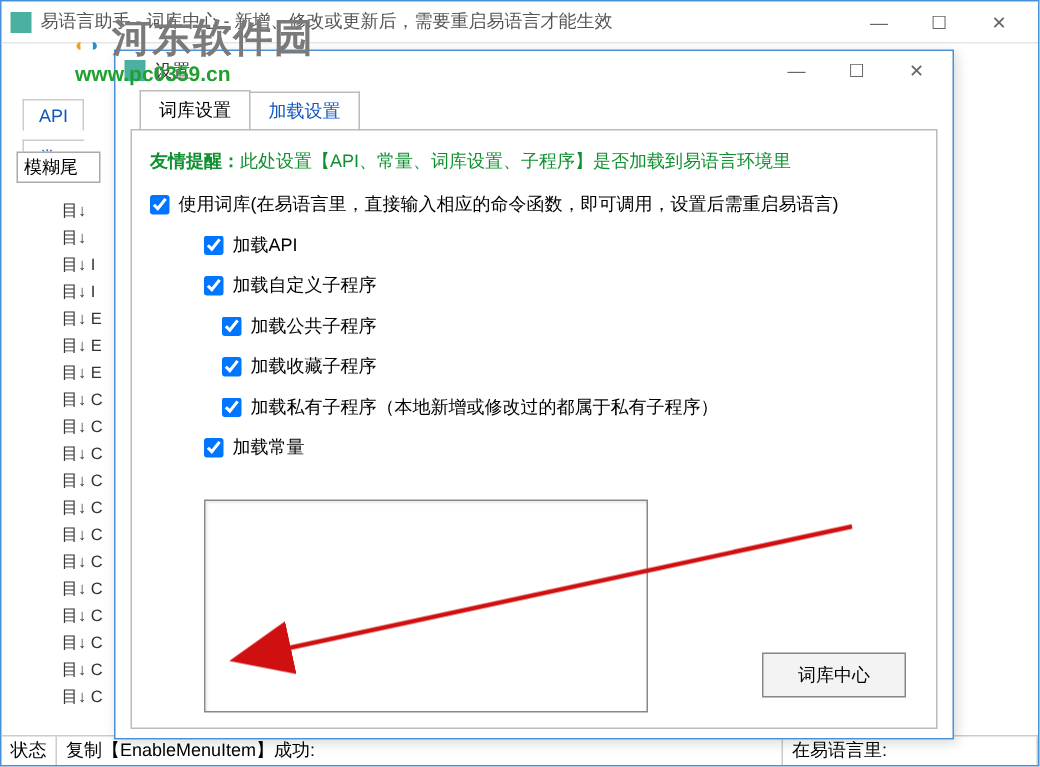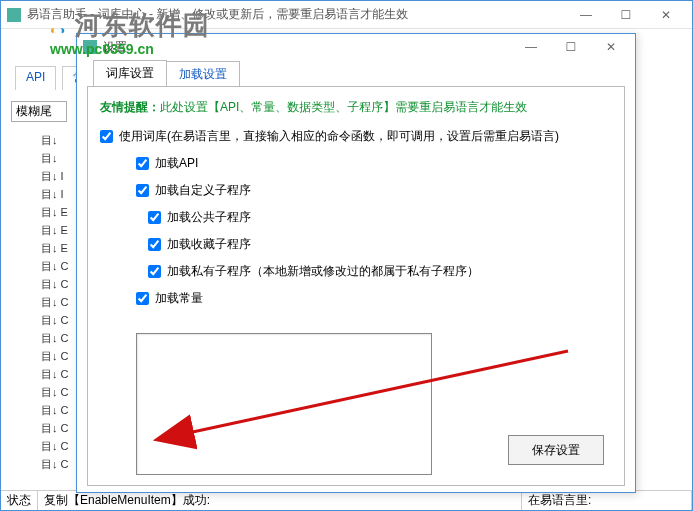--- a/index.html
+++ b/index.html
@@ -12,21 +12,21 @@
 .main-titlebar .title-txt { color: #555; flex: 1; white-space: nowrap; overflow: hidden; }
 .main-titlebar .win-ctrls { display: flex; }
 .win-btn { width: 40px; height: 24px; display: flex; align-items: center; justify-content: center; color: #666; cursor: pointer; }
 
 .watermark { position: absolute; left: 10px; top: 8px; z-index: 50; pointer-events: none; }
 .watermark .logo { display: flex; align-items: center; margin-left: 40px; }
 .watermark .lg-txt { font-size: 26px; font-weight: bold; color: #7a7a7a; letter-spacing: 1px; }
 .watermark .lg-txt .c1 { color: #f0a020; }
 .watermark .lg-txt .c2 { color: #2090d0; }
 .watermark .url { color: #20a030; font-size: 14px; font-weight: bold; margin-top: -2px; margin-left: 40px; }
-.api-tabs { position: absolute; left: 14px; top: 65px; display: flex; gap: 6px; }
+.api-tabs { position: absolute; left: 14px; top: 65px; display: flex; gap: 6px; flex-direction: column; }
 .api-tab { border: 1px solid #ccc; border-bottom: none; padding: 3px 10px; background: #fff; color: #1058c0; }
 .api-tab.cut { border-right: none; }
 .mode-row { position: absolute; left: 10px; top: 100px; display: flex; align-items: center; }
 .mode-select { border: 1px solid #aaa; padding: 1px 14px 1px 4px; background: #fff; position: relative; }
 
 .list-col { position: absolute; left: 40px; top: 130px; bottom: 2px; width: 30px; overflow: hidden; }
 .list-row { display: flex; align-items: center; height: 18px; color: #333; white-space: nowrap; }
 .list-row .glyph { margin-right: 2px; font-size: 11px; }
 
 .status-bar { position: absolute; left: 0; right: 0; bottom: 0; height: 20px; border-top: 1px solid #ccc; display: flex; align-items: center; font-size: 12px; }
@@ -169,21 +169,21 @@
       <div class="win-btn">✕</div>
     </div>
   </div>
   <div class="dlg-body">
     <div class="dlg-tabs">
       <div class="dlg-tab">词库设置</div>
       <div class="dlg-tab active">加载设置</div>
     </div>
     <div class="dlg-panel">
       <div class="hint">
-        <b>友情提醒：</b><span>此处设置【API、常量、数据类型、子程序】需要重启易语言才能生效</span>
+        <b>友情提醒：</b><span>此处设置【API、常量、词库设置、子程序】是否加载到易语言环境里</span>
       </div>
 
       <label class="chk-row">
         <input type="checkbox" checked="" style="">
         <span>使用词库(在易语言里，直接输入相应的命令函数，即可调用，设置后需重启易语言)</span>
       </label>
       <label class="chk-row indent-1">
         <input type="checkbox" checked="" style="">
         <span>加载API</span>
       </label>
@@ -214,16 +214,16 @@
 
       <svg class="arrow-svg" viewBox="0 0 440 110">
         <defs>
           <marker id="ah" markerWidth="14" markerHeight="12" refX="2" refY="6" orient="auto">
             <polygon points="0,0 14,6 0,12" fill="#d01010"></polygon>
           </marker>
         </defs>
         <line x1="420" y1="8" x2="40" y2="90" stroke="#d01010" stroke-width="3" marker-end="url(#ah)"></line>
       </svg>
 
-      <button class="save-btn">保存设置</button>
+      <button class="save-btn">词库中心</button>
     </div>
   </div>
 </div>
 
 </body></html>

